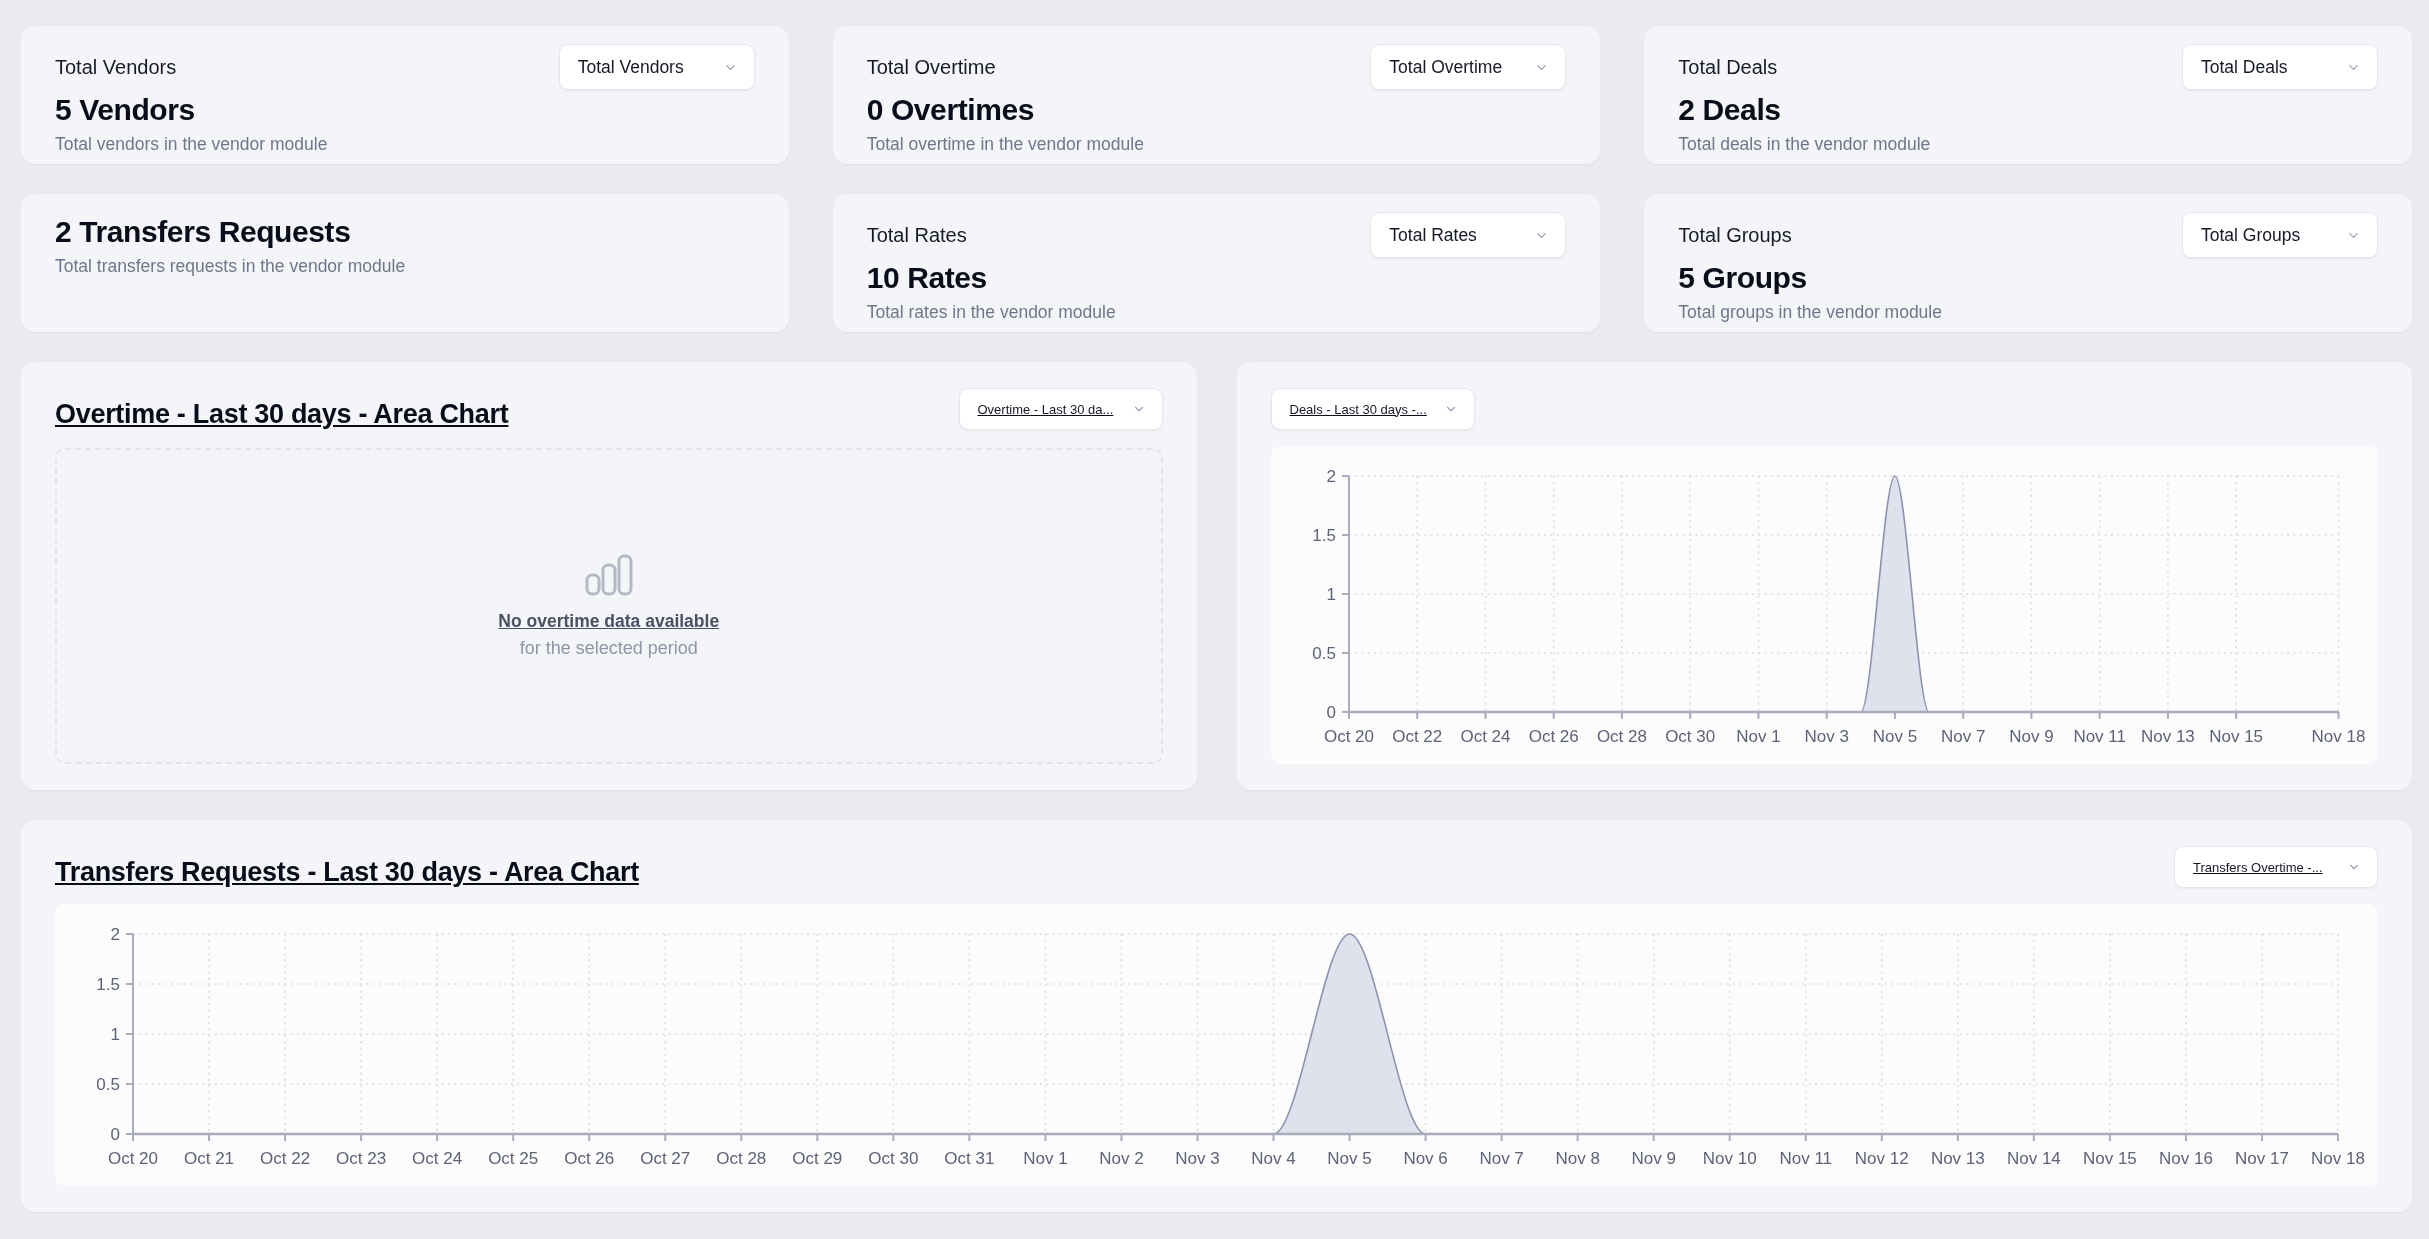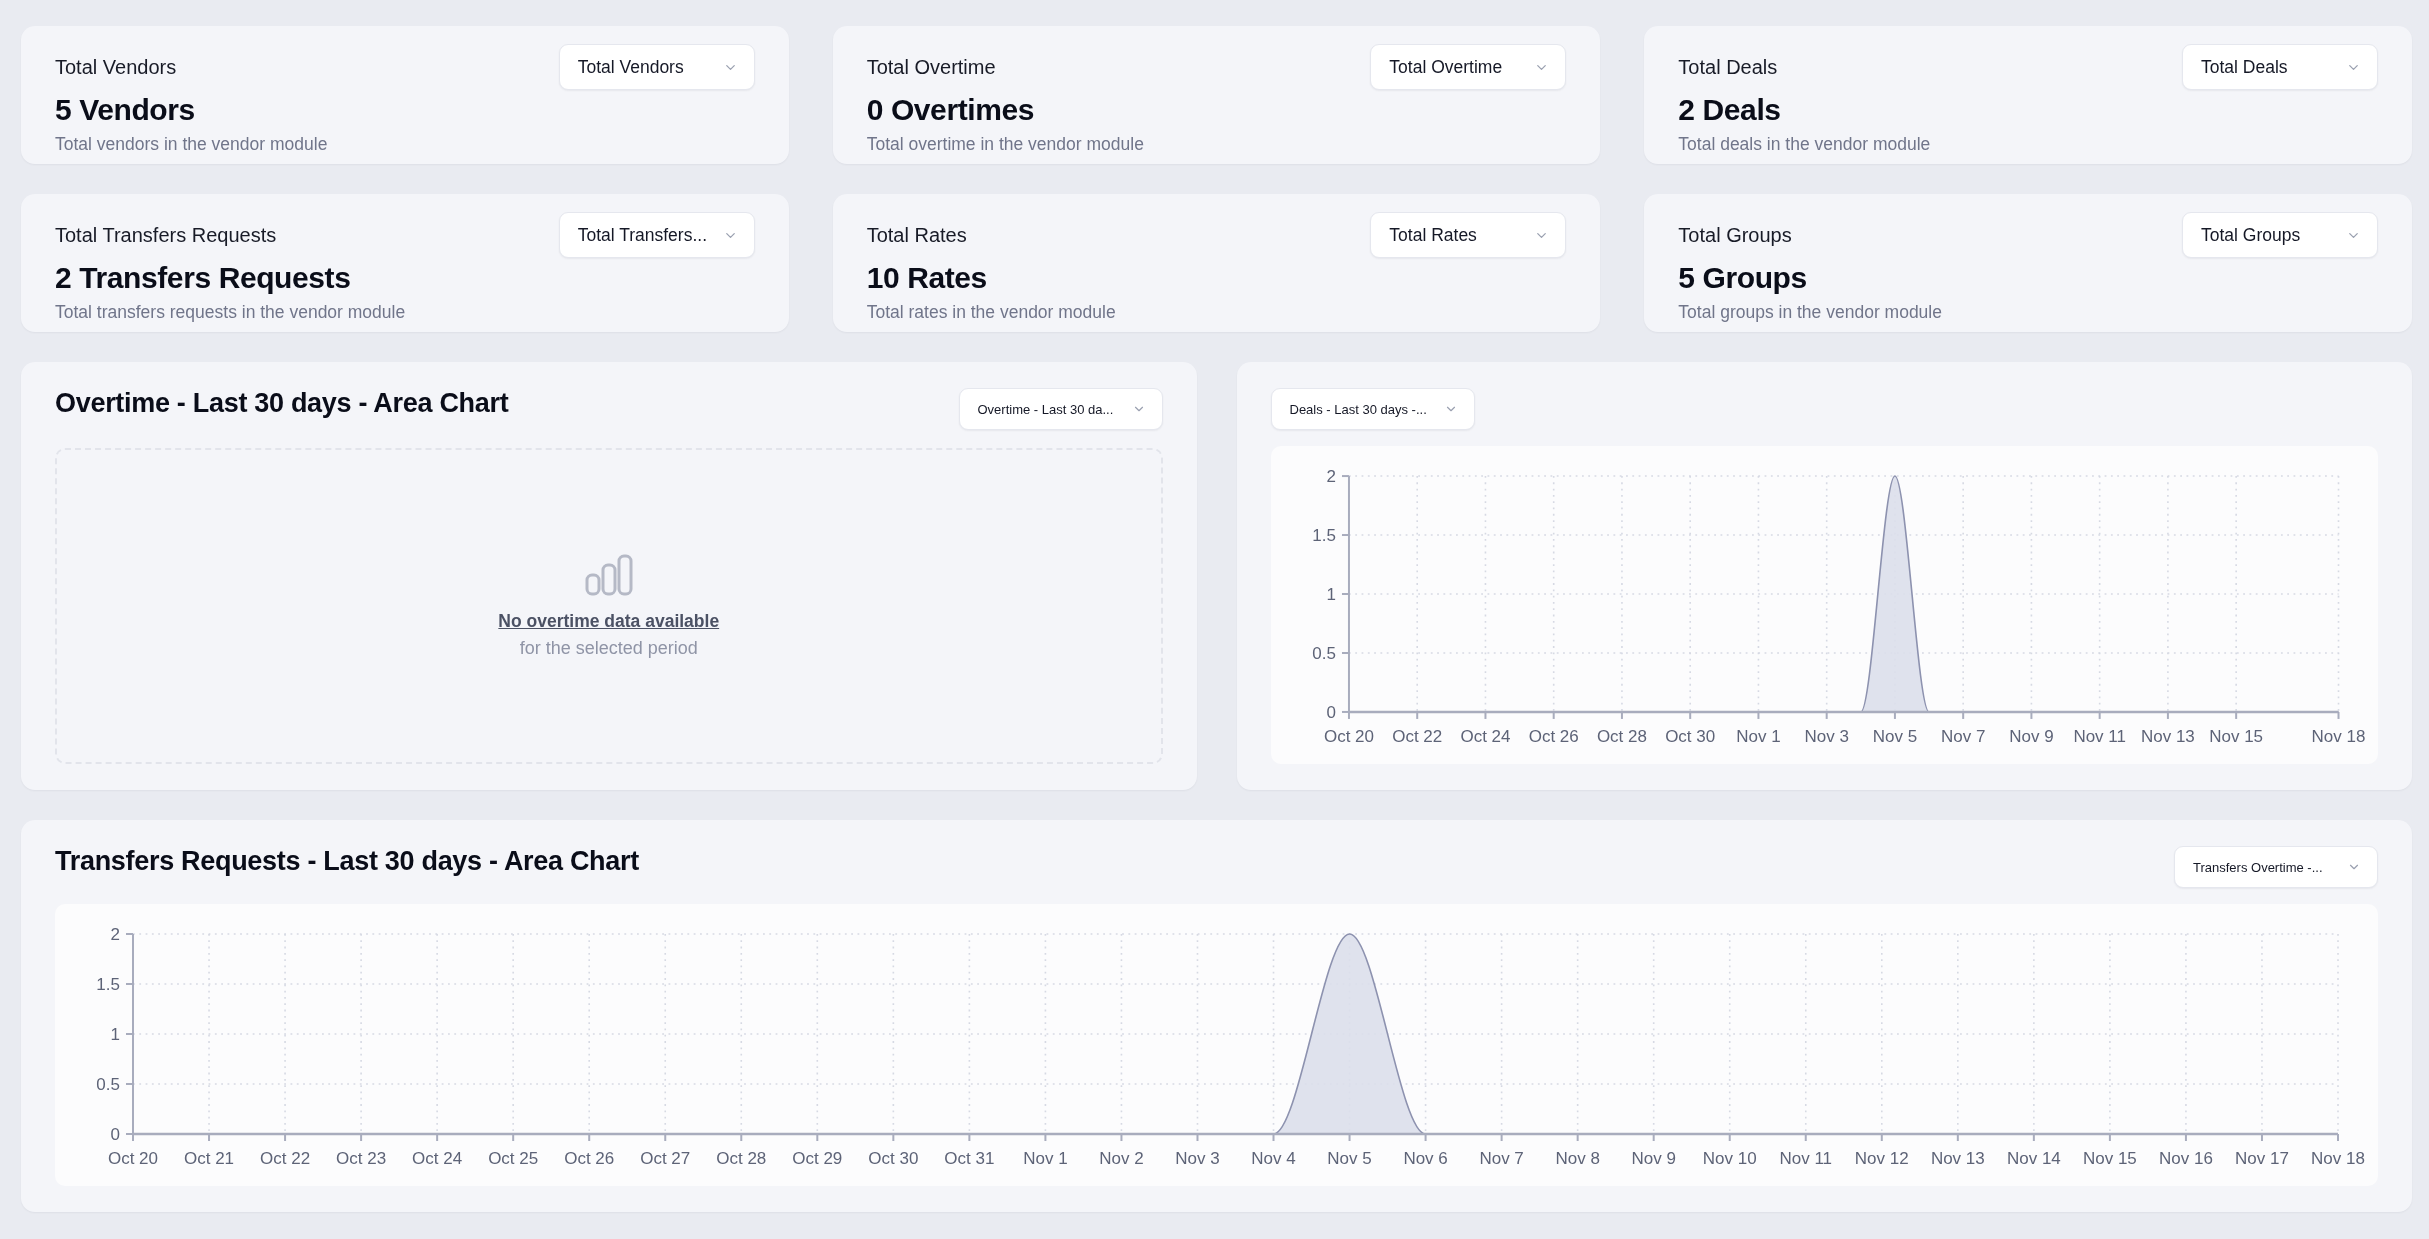--- a/index.html
+++ b/index.html
@@ -30,21 +30,21 @@
     font-family: "Liberation Sans", sans-serif;
     font-size: 17.5px; color: #151826; cursor: pointer;
     box-shadow: 0 1px 2px rgba(16,24,40,.06);
   }
   .dropdown.sm { height: 42px; min-width: 204px; font-size: 13px; }
   .chev { flex: 0 0 auto; }
 
   .charts-row { display: grid; grid-template-columns: 1fr 1fr; gap: 40px; height: 428px; }
   .chart-card { padding: 26px 34px 26px 34px; display: flex; flex-direction: column; }
   .chart-card.full { height: 392px; }
-  .chart-head { display: flex; align-items: flex-start; justify-content: space-between; }
+  .chart-head { display: flex; align-items: flex-end; justify-content: space-between; text-decoration: underline; }
   .chart-title { font-size: 27px; font-weight: 700; letter-spacing: -0.3px; color: #0a0d19; }
 
   .empty-panel {
     margin-top: 18px; flex: 1;
     border: 2px dashed #e2e4eb; border-radius: 10px;
     display: flex; flex-direction: column; align-items: center; justify-content: center;
   }
   .empty-title { margin-top: 14px; font-size: 17.5px; font-weight: 600; color: #4b5164; text-decoration: underline; }
   .empty-sub { margin-top: 6px; font-size: 18px; color: #8f94a6; }
 
@@ -98,29 +98,20 @@
           <svg class="chev" width="15" height="15" viewBox="0 0 24 24" fill="none" stroke="#9aa0b0" stroke-width="2" stroke-linecap="round" stroke-linejoin="round">
               <polyline points="6 9 12 15 18 9"></polyline>
             </svg>
         </button>
       </div>
       <div class="stat-value">2 Deals</div>
       <div class="stat-desc">Total deals in the vendor module</div>
     </div>
 
     <div class="card stat-card">
-      <div class="stat-head">
-        <div class="stat-title">Total Transfers Requests</div>
-        <button class="dropdown">
-          <span>Total Transfers...</span>
-          <svg class="chev" width="15" height="15" viewBox="0 0 24 24" fill="none" stroke="#9aa0b0" stroke-width="2" stroke-linecap="round" stroke-linejoin="round">
-              <polyline points="6 9 12 15 18 9"></polyline>
-            </svg>
-        </button>
-      </div>
       <div class="stat-value">2 Transfers Requests</div>
       <div class="stat-desc">Total transfers requests in the vendor module</div>
     </div>
 
     <div class="card stat-card">
       <div class="stat-head">
         <div class="stat-title">Total Rates</div>
         <button class="dropdown">
           <span>Total Rates</span>
           <svg class="chev" width="15" height="15" viewBox="0 0 24 24" fill="none" stroke="#9aa0b0" stroke-width="2" stroke-linecap="round" stroke-linejoin="round">

